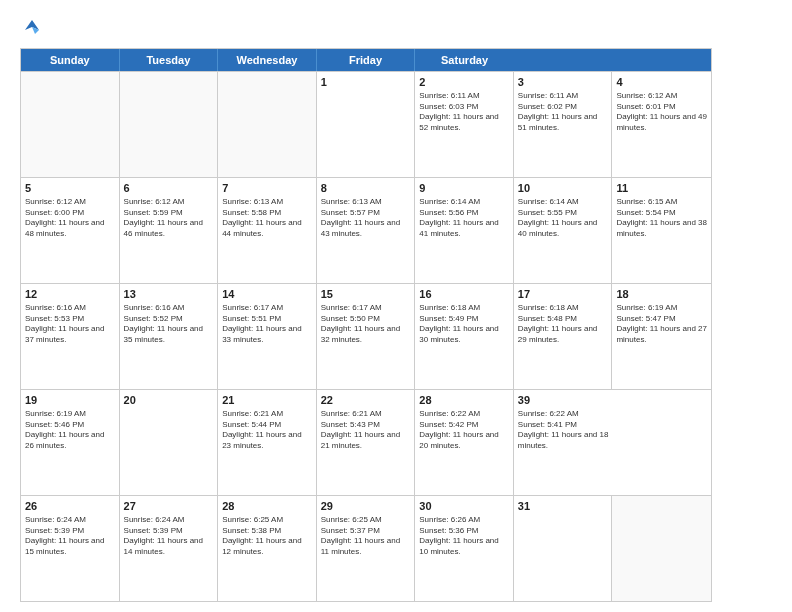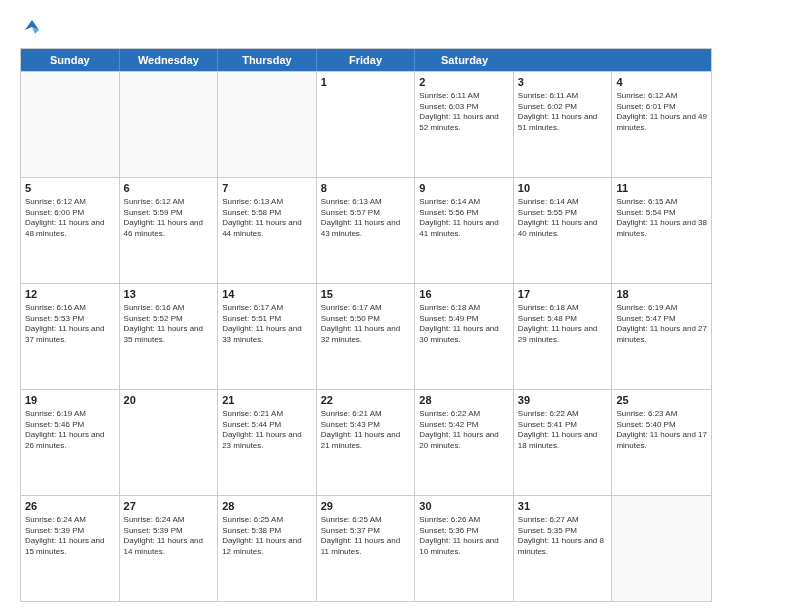--- a/index.html
+++ b/index.html
@@ -128,22 +128,22 @@
     </div>
     <div class="header-right">
       <div class="month-title"></div>
       <div class="location"></div>
     </div>
   </div>
 
   <div class="calendar">
     <div class="cal-header">
     <div class="cal-header-cell">Sunday</div>
+        <div class="cal-header-cell">Tuesday</div>
         <div class="cal-header-cell">Wednesday</div>
-        <div class="cal-header-cell">Thursday</div>
         <div class="cal-header-cell">Friday</div>
         <div class="cal-header-cell">Saturday</div>
       </div>
     <div class="cal-body">
     <div class="cal-row">
           <div class="cal-cell empty"></div>
           <div class="cal-cell empty"></div>
           <div class="cal-cell empty"></div>
           <div class="cal-cell">
             <span class="day-num">1</span>
@@ -238,24 +238,20 @@
             <div class="cell-info">Sunrise: 6:21 AM<br>Sunset: 5:43 PM<br>Daylight: 11 hours and 21 minutes.</div>
           </div>
           <div class="cal-cell">
             <span class="day-num">28</span>
             <div class="cell-info">Sunrise: 6:22 AM<br>Sunset: 5:42 PM<br>Daylight: 11 hours and 20 minutes.</div>
           </div>
           <div class="cal-cell">
             <span class="day-num">39</span>
             <div class="cell-info">Sunrise: 6:22 AM<br>Sunset: 5:41 PM<br>Daylight: 11 hours and 18 minutes.</div>
           </div>
-          <div class="cal-cell">
-            <span class="day-num">25</span>
-            <div class="cell-info">Sunrise: 6:23 AM<br>Sunset: 5:40 PM<br>Daylight: 11 hours and 17 minutes.</div>
-          </div>
         </div>
         <div class="cal-row">
           <div class="cal-cell">
             <span class="day-num">26</span>
             <div class="cell-info">Sunrise: 6:24 AM<br>Sunset: 5:39 PM<br>Daylight: 11 hours and 15 minutes.</div>
           </div>
           <div class="cal-cell">
             <span class="day-num">27</span>
             <div class="cell-info">Sunrise: 6:24 AM<br>Sunset: 5:39 PM<br>Daylight: 11 hours and 14 minutes.</div>
           </div>
@@ -266,19 +262,18 @@
           <div class="cal-cell">
             <span class="day-num">29</span>
             <div class="cell-info">Sunrise: 6:25 AM<br>Sunset: 5:37 PM<br>Daylight: 11 hours and 11 minutes.</div>
           </div>
           <div class="cal-cell">
             <span class="day-num">30</span>
             <div class="cell-info">Sunrise: 6:26 AM<br>Sunset: 5:36 PM<br>Daylight: 11 hours and 10 minutes.</div>
           </div>
           <div class="cal-cell">
             <span class="day-num">31</span>
-            <div class="cell-info">Sunrise: 6:27 AM<br>Sunset: 5:35 PM<br>Daylight: 11 hours and 8 minutes.</div>
           </div>
           <div class="cal-cell empty"></div>
         </div>
       </div>
   </div>
 </div>
 
 </body></html>

